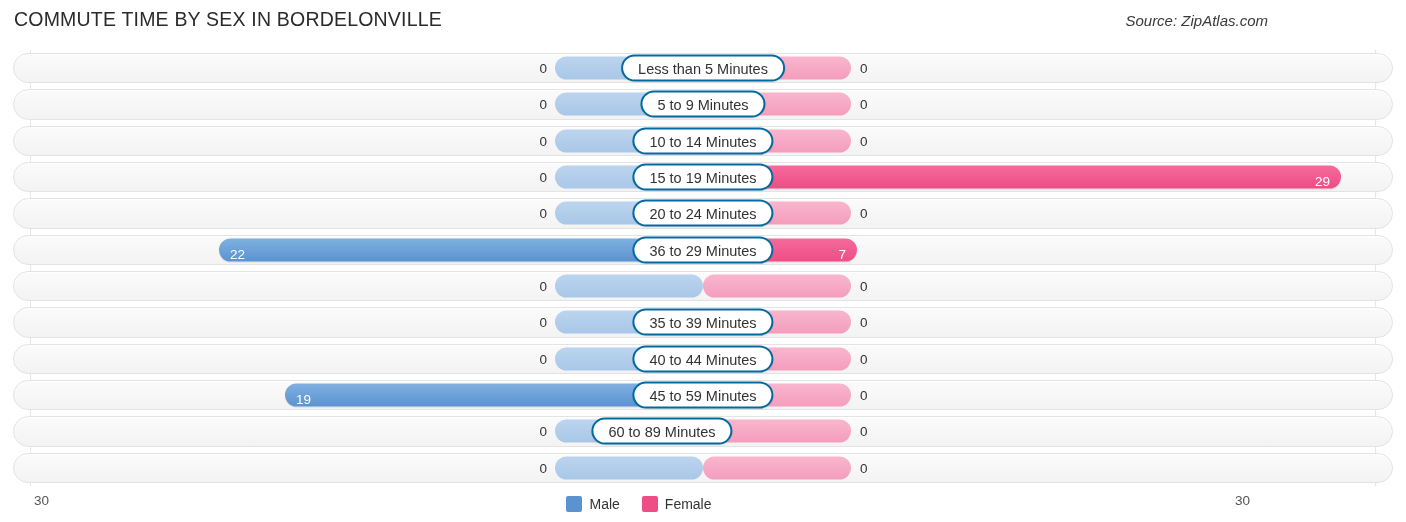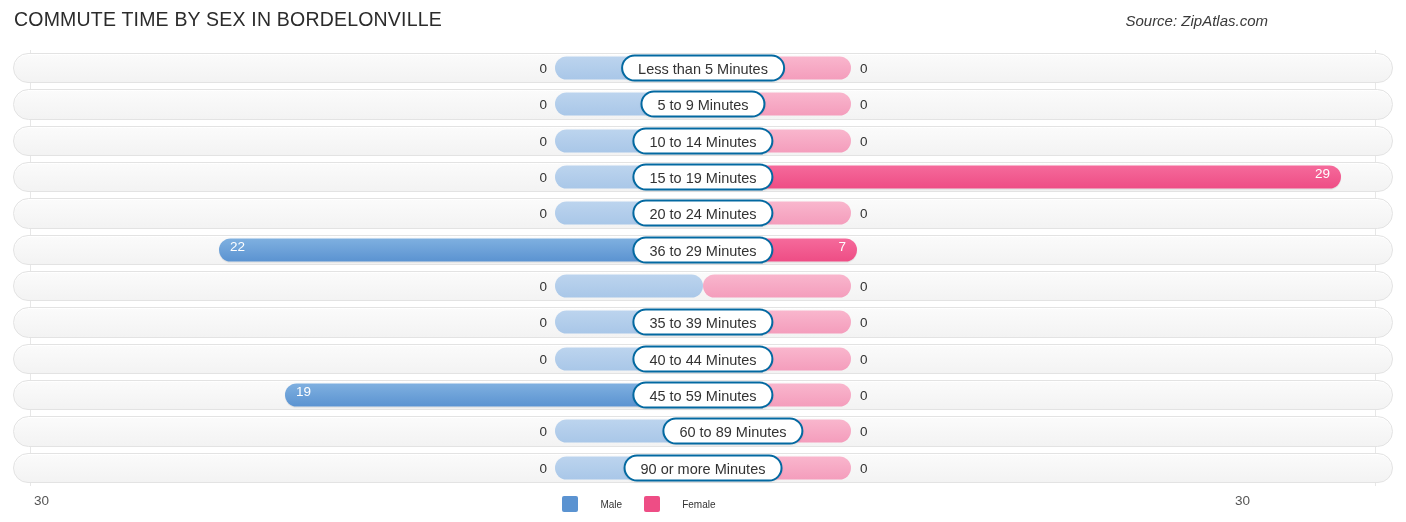--- a/index.html
+++ b/index.html
@@ -79,21 +79,21 @@
     left: 0; top: 0; right: 0; bottom: 0;
   }
 
   .bar {
     position: absolute;
     top: 50%;
     transform: translateY(-50%);
     height: 23px;
     border-radius: 12px;
     display: flex;
-    align-items: flex-start;
+    align-items: flex-end;
   }
   .bar.male {
     justify-content: flex-start;
     background: linear-gradient(#7fb0e0, #5b93d1);
     box-shadow: 0 1px 1px rgba(0,0,0,.10);
   }
   .bar.female {
     justify-content: flex-end;
     background: linear-gradient(#f56a9b, #ee4d85);
     box-shadow: 0 1px 1px rgba(0,0,0,.10);
@@ -151,22 +151,22 @@
     bottom: 10px;
     left: 0; right: 0;
     display: flex;
     justify-content: center;
     align-items: center;
     gap: 22px;
   }
   .legend-item {
     display: flex;
     align-items: center;
-    gap: 22px;
-    font-size: 10px;
+    gap: 7px;
+    font-size: 14px;
     color: #333333;
   }
   .swatch {
     width: 16px; height: 16px;
     border-radius: 2px;
     display: inline-block;
   }
 </style>
 </head>
 <body>
@@ -283,31 +283,30 @@
             <div class="cat-pill" style="left: 693px;">45 to 59 Minutes</div>
           </div>
         </div>
         <div class="row">
           <div class="track"></div>
           <div class="bars">
             <div class="bar male zero" style="left: 545px; width: 148px;"></div>
             <div class="outval left" style="left: 483px; width: 54px;">0</div>
             <div class="bar female zero" style="left: 693px; width: 148px;"></div>
             <div class="outval right" style="left: 850px; width: 54px;">0</div>
-            <div class="cat-pill" style="left: 723px;">60 to 89 Minutes</div>
-          </div>
-        </div>
-        <div class="row">
-          <div class="track"></div>
-          <div class="bars">
-            <div class="bar male zero" style="left: 545px; width: 148px;"></div>
-            <div class="outval left" style="left: 483px; width: 54px;">0</div>
-            <div class="bar female zero" style="left: 693px; width: 148px;"></div>
-            <div class="outval right" style="left: 850px; width: 54px;">0</div>
-            <div class="cat-pill" style="left: 693px;">90 or more Minutes</div>
+            <div class="cat-pill" style="left: 652px;">60 to 89 Minutes</div>
+          </div>
+        </div>
+        <div class="row">
+          <div class="track"></div>
+          <div class="bars">
+            <div class="bar male zero" style="left: 545px; width: 148px;"></div>
+            <div class="outval left" style="left: 483px; width: 54px;">0</div>
+            <div class="bar female zero" style="left: 693px; width: 148px;"></div>
+            <div class="outval right" style="left: 850px; width: 54px;">0</div>
           </div>
         </div>
       </div>
   </div>
 
   <div class="axis-label start">30</div>
   <div class="axis-label end">30</div>
 
   <div class="legend" id="legend">
       <div class="legend-item">

